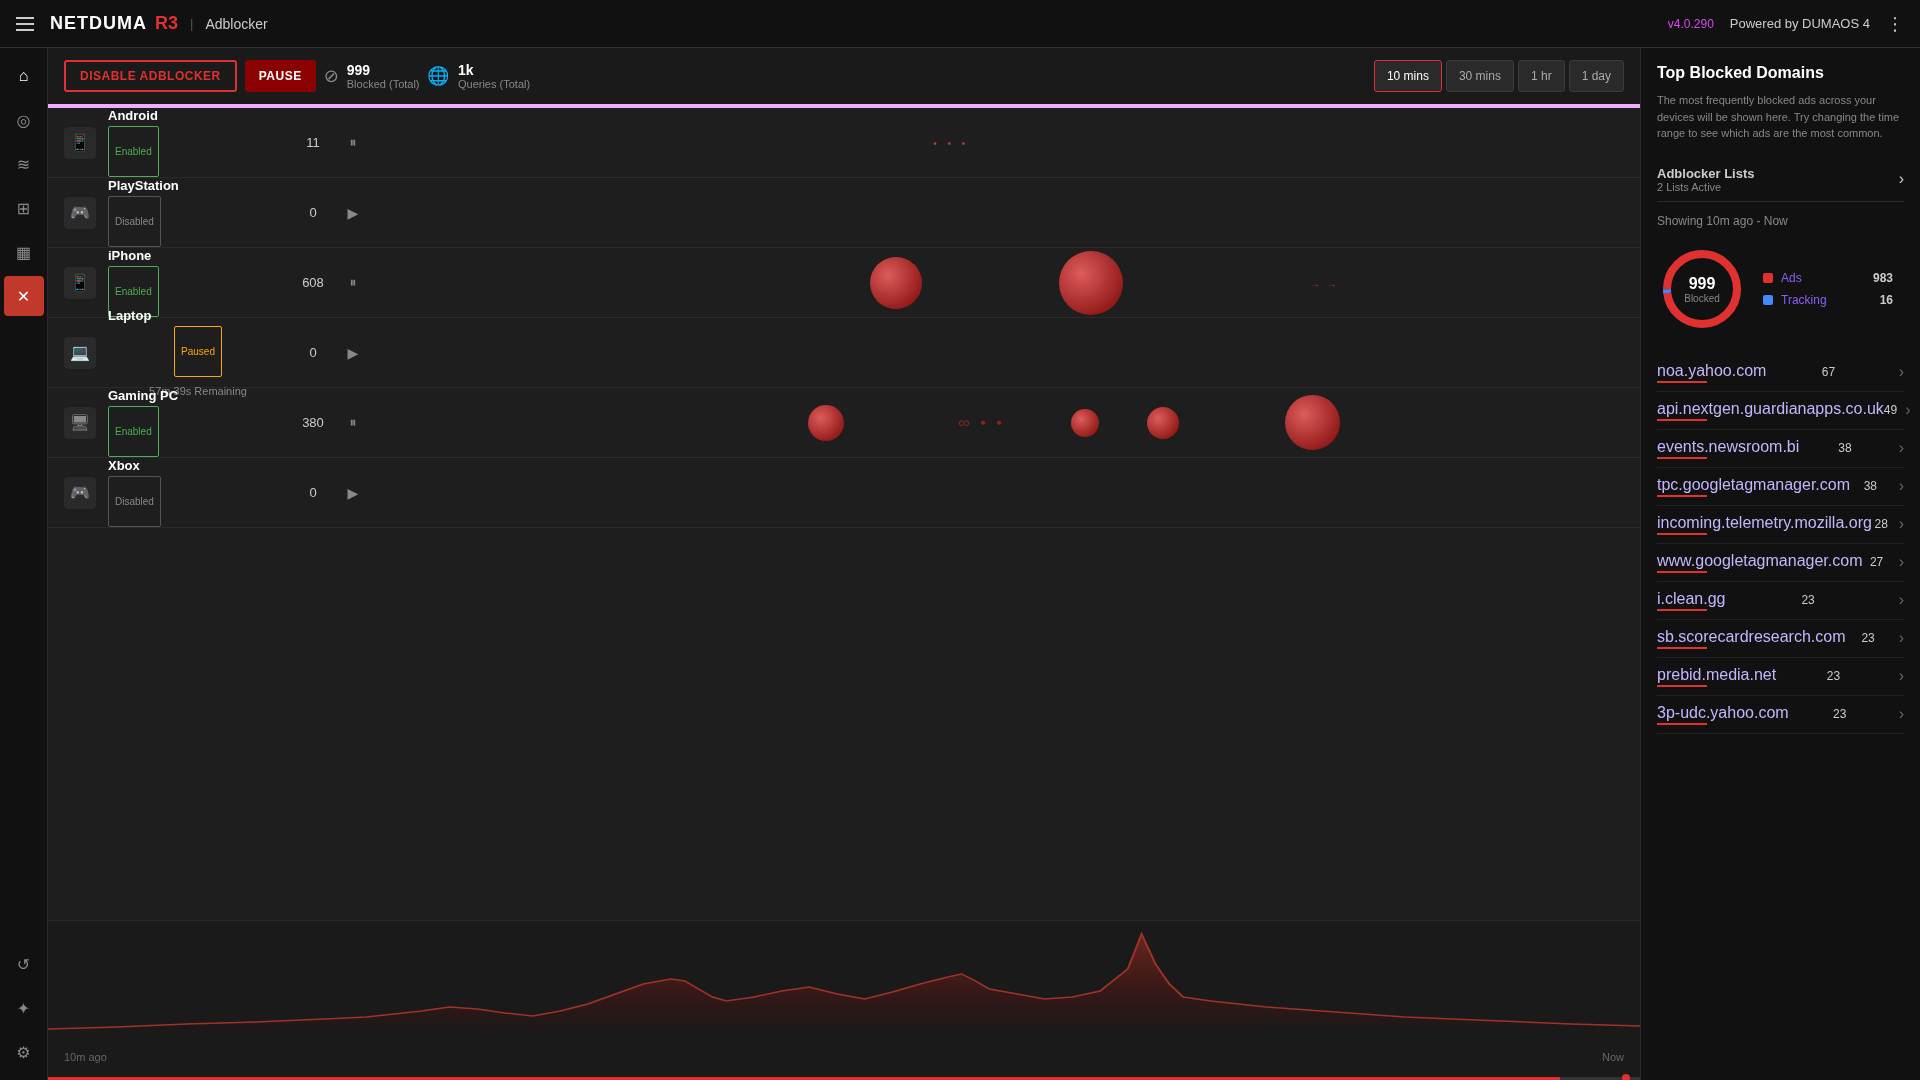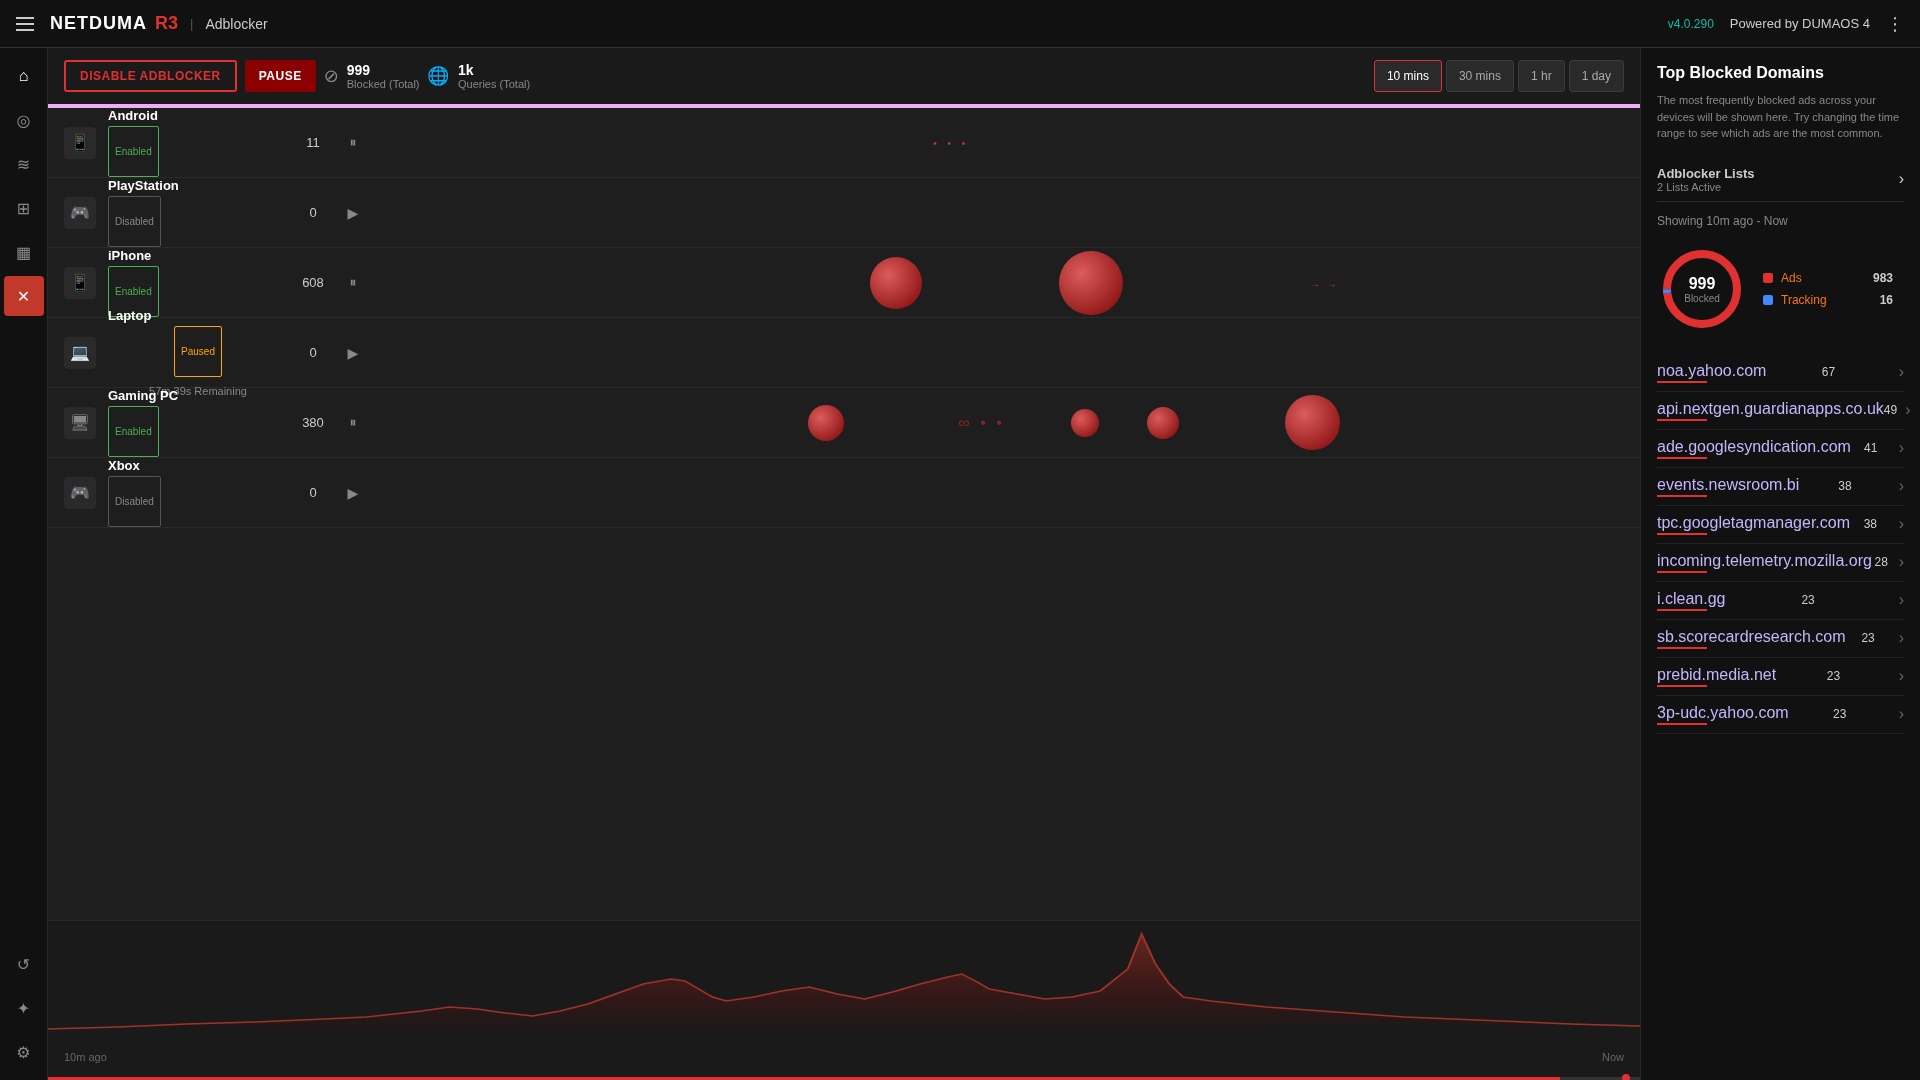--- a/index.html
+++ b/index.html
@@ -20,21 +20,21 @@
       display: flex;
       align-items: center;
       gap: 8px;
       margin-right: 24px;
     }
     .brand-netduma { color: #fff; font-weight: 700; font-size: 18px; letter-spacing: 1px; }
     .brand-r3 { color: #e03030; font-weight: 700; font-size: 18px; }
     .brand-sep { color: #555; margin: 0 4px; }
     .brand-adblocker { color: #ccc; font-size: 14px; }
     .topnav-spacer { flex: 1; }
-    .topnav-version { color: #14b8a6; font-size: 12px; margin-right: 16px; }
+    .topnav-version { color: #d946ef; font-size: 12px; margin-right: 16px; }
     .topnav-powered { color: #ccc; font-size: 13px; margin-right: 16px; }
     .topnav-menu-icon { color: #ccc; cursor: pointer; font-size: 18px; }
     .hamburger-icon { display: flex; flex-direction: column; gap: 4px; cursor: pointer; margin-right: 16px; }
     .hamburger-icon span { width: 18px; height: 2px; background: #ccc; display: block; }
 
     
     .main-layout {
       display: flex;
       height: calc(1080px - 48px);
     }
@@ -252,21 +252,21 @@
       top: 50%;
       left: 50%;
       transform: translate(-50%, -50%);
       text-align: center;
     }
     .donut-number { color: #fff; font-size: 16px; font-weight: 700; display: block; }
     .donut-sub { color: #888; font-size: 10px; display: block; }
     .legend { display: flex; flex-direction: column; gap: 8px; }
     .legend-item { display: flex; align-items: center; justify-content: space-between; gap: 8px; width: 130px; }
     .legend-dot { width: 10px; height: 10px; border-radius: 2px; flex-shrink: 0; }
-    .legend-name { color: #f97316; font-size: 12px; flex: 1; }
+    .legend-name { color: #8b5cf6; font-size: 12px; flex: 1; }
     .legend-count { color: #ccc; font-size: 12px; font-weight: 600; }
 
     
     .domain-row {
       display: flex;
       align-items: center;
       justify-content: space-between;
       padding: 8px 0;
       border-bottom: 1px solid #222;
       cursor: pointer;
@@ -528,28 +528,20 @@
 
       <div class="domain-row">
         <div>
           <div class="domain-name">api.nextgen.guardianapps.co.uk</div>
           <div class="domain-underline"></div>
         </div>
         <span class="domain-count">49</span>
         <span class="chevron-right domain-chevron"></span>
       </div>
 
-      <div class="domain-row">
-        <div>
-          <div class="domain-name">ade.googlesyndication.com</div>
-          <div class="domain-underline"></div>
-        </div>
-        <span class="domain-count">41</span>
-        <span class="chevron-right domain-chevron"></span>
-      </div>
 
       <div class="domain-row">
         <div>
           <div class="domain-name">events.newsroom.bi</div>
           <div class="domain-underline"></div>
         </div>
         <span class="domain-count">38</span>
         <span class="chevron-right domain-chevron"></span>
       </div>
 
@@ -564,20 +556,28 @@
 
       <div class="domain-row">
         <div>
           <div class="domain-name">incoming.telemetry.mozilla.org</div>
           <div class="domain-underline"></div>
         </div>
         <span class="domain-count">28</span>
         <span class="chevron-right domain-chevron"></span>
       </div>
 
+      <div class="domain-row">
+        <div>
+          <div class="domain-name">www.googletagmanager.com</div>
+          <div class="domain-underline"></div>
+        </div>
+        <span class="domain-count">27</span>
+        <span class="chevron-right domain-chevron"></span>
+      </div>
 
       <div class="domain-row">
         <div>
           <div class="domain-name">i.clean.gg</div>
           <div class="domain-underline"></div>
         </div>
         <span class="domain-count">23</span>
         <span class="chevron-right domain-chevron"></span>
       </div>
 

